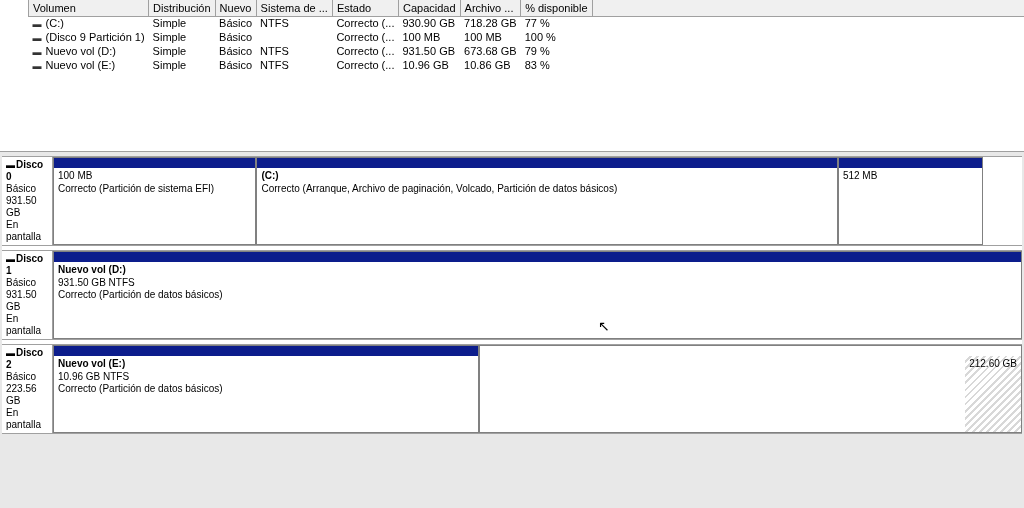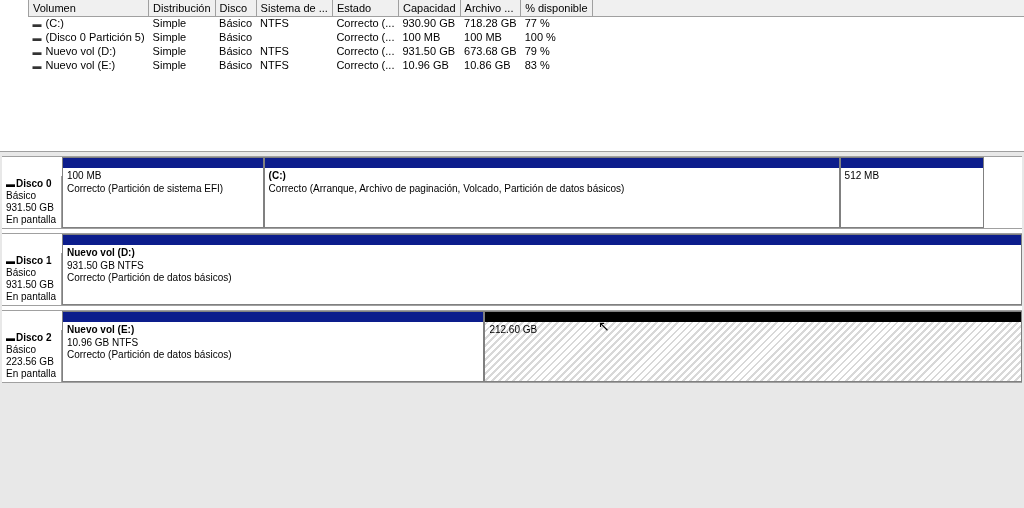--- a/index.html
+++ b/index.html
@@ -51,27 +51,26 @@
   }
   .disk-row {
     display: flex;
     border-top: 1px solid #a0a0a0;
     border-bottom: 1px solid #a0a0a0;
     margin-bottom: 4px;
     min-height: 54px;
     background: #fff;
   }
   .disk-info {
-    width: 60px;
+    width: 51px;
     padding: 2px 4px;
     font-size: 10px;
     line-height: 1.2;
     border-right: 1px solid #a0a0a0;
     flex-shrink: 0;
-    margin-top: 19px;
   }
   .disk-info .dname { font-weight: bold; }
   .disk-info .dicon {
     display: inline-block;
     width: 10px;
     font-size: 9px;
   }
   .partitions {
     flex: 1;
     display: flex;
@@ -118,21 +117,21 @@
 </style>
 </head>
 <body>
 
 <div class="top-panel">
   <table class="volumes">
     <thead>
       <tr>
         <th style="width:80px">Volumen</th>
         <th style="width:46px">Distribución</th>
-        <th style="width:36px">Disco</th>
+        <th style="width:36px">Nuevo</th>
         <th style="width:56px">Sistema de ...</th>
         <th style="width:44px">Estado</th>
         <th style="width:48px">Capacidad</th>
         <th style="width:42px">Archivo ...</th>
         <th style="width:52px">% disponible</th>
         <th style="border-right:none"></th>
       </tr>
     </thead>
     <tbody id="vol-body">
         <tr>
@@ -140,21 +139,21 @@
           <td>Simple</td>
           <td>Básico</td>
           <td>NTFS</td>
           <td>Correcto (...</td>
           <td>930.90 GB</td>
           <td>718.28 GB</td>
           <td>77 %</td>
           <td></td>
         </tr>
         <tr>
-          <td><span class="vol-icon">▬</span> <span>(Disco 0 Partición 5)</span></td>
+          <td><span class="vol-icon">▬</span> <span>(Disco 9 Partición 1)</span></td>
           <td>Simple</td>
           <td>Básico</td>
           <td></td>
           <td>Correcto (...</td>
           <td>100 MB</td>
           <td>100 MB</td>
           <td>100 %</td>
           <td></td>
         </tr>
         <tr>
@@ -241,21 +240,21 @@
       </div>
       <div class="partitions">
         <div class="part" style="flex: 0 0 44%;">
           <div class="part-bar"></div>
           <div class="part-body">
             <div class="pname">Nuevo vol  (E:)</div>
             <div>10.96 GB NTFS</div>
             <div>Correcto (Partición de datos básicos)</div>
           </div>
         </div>
-        <div class="part" style="flex: 0 0 56%;">
+        <div class="part" style="flex: 0 0 56%; align-items: flex-end;">
           <div class="part-bar unalloc"></div>
           <div class="part-body unalloc">
             <div>212.60 GB</div>
           </div>
         </div>
       </div>
     </div>
   </div>
 
 <span class="cursor">↖</span>

